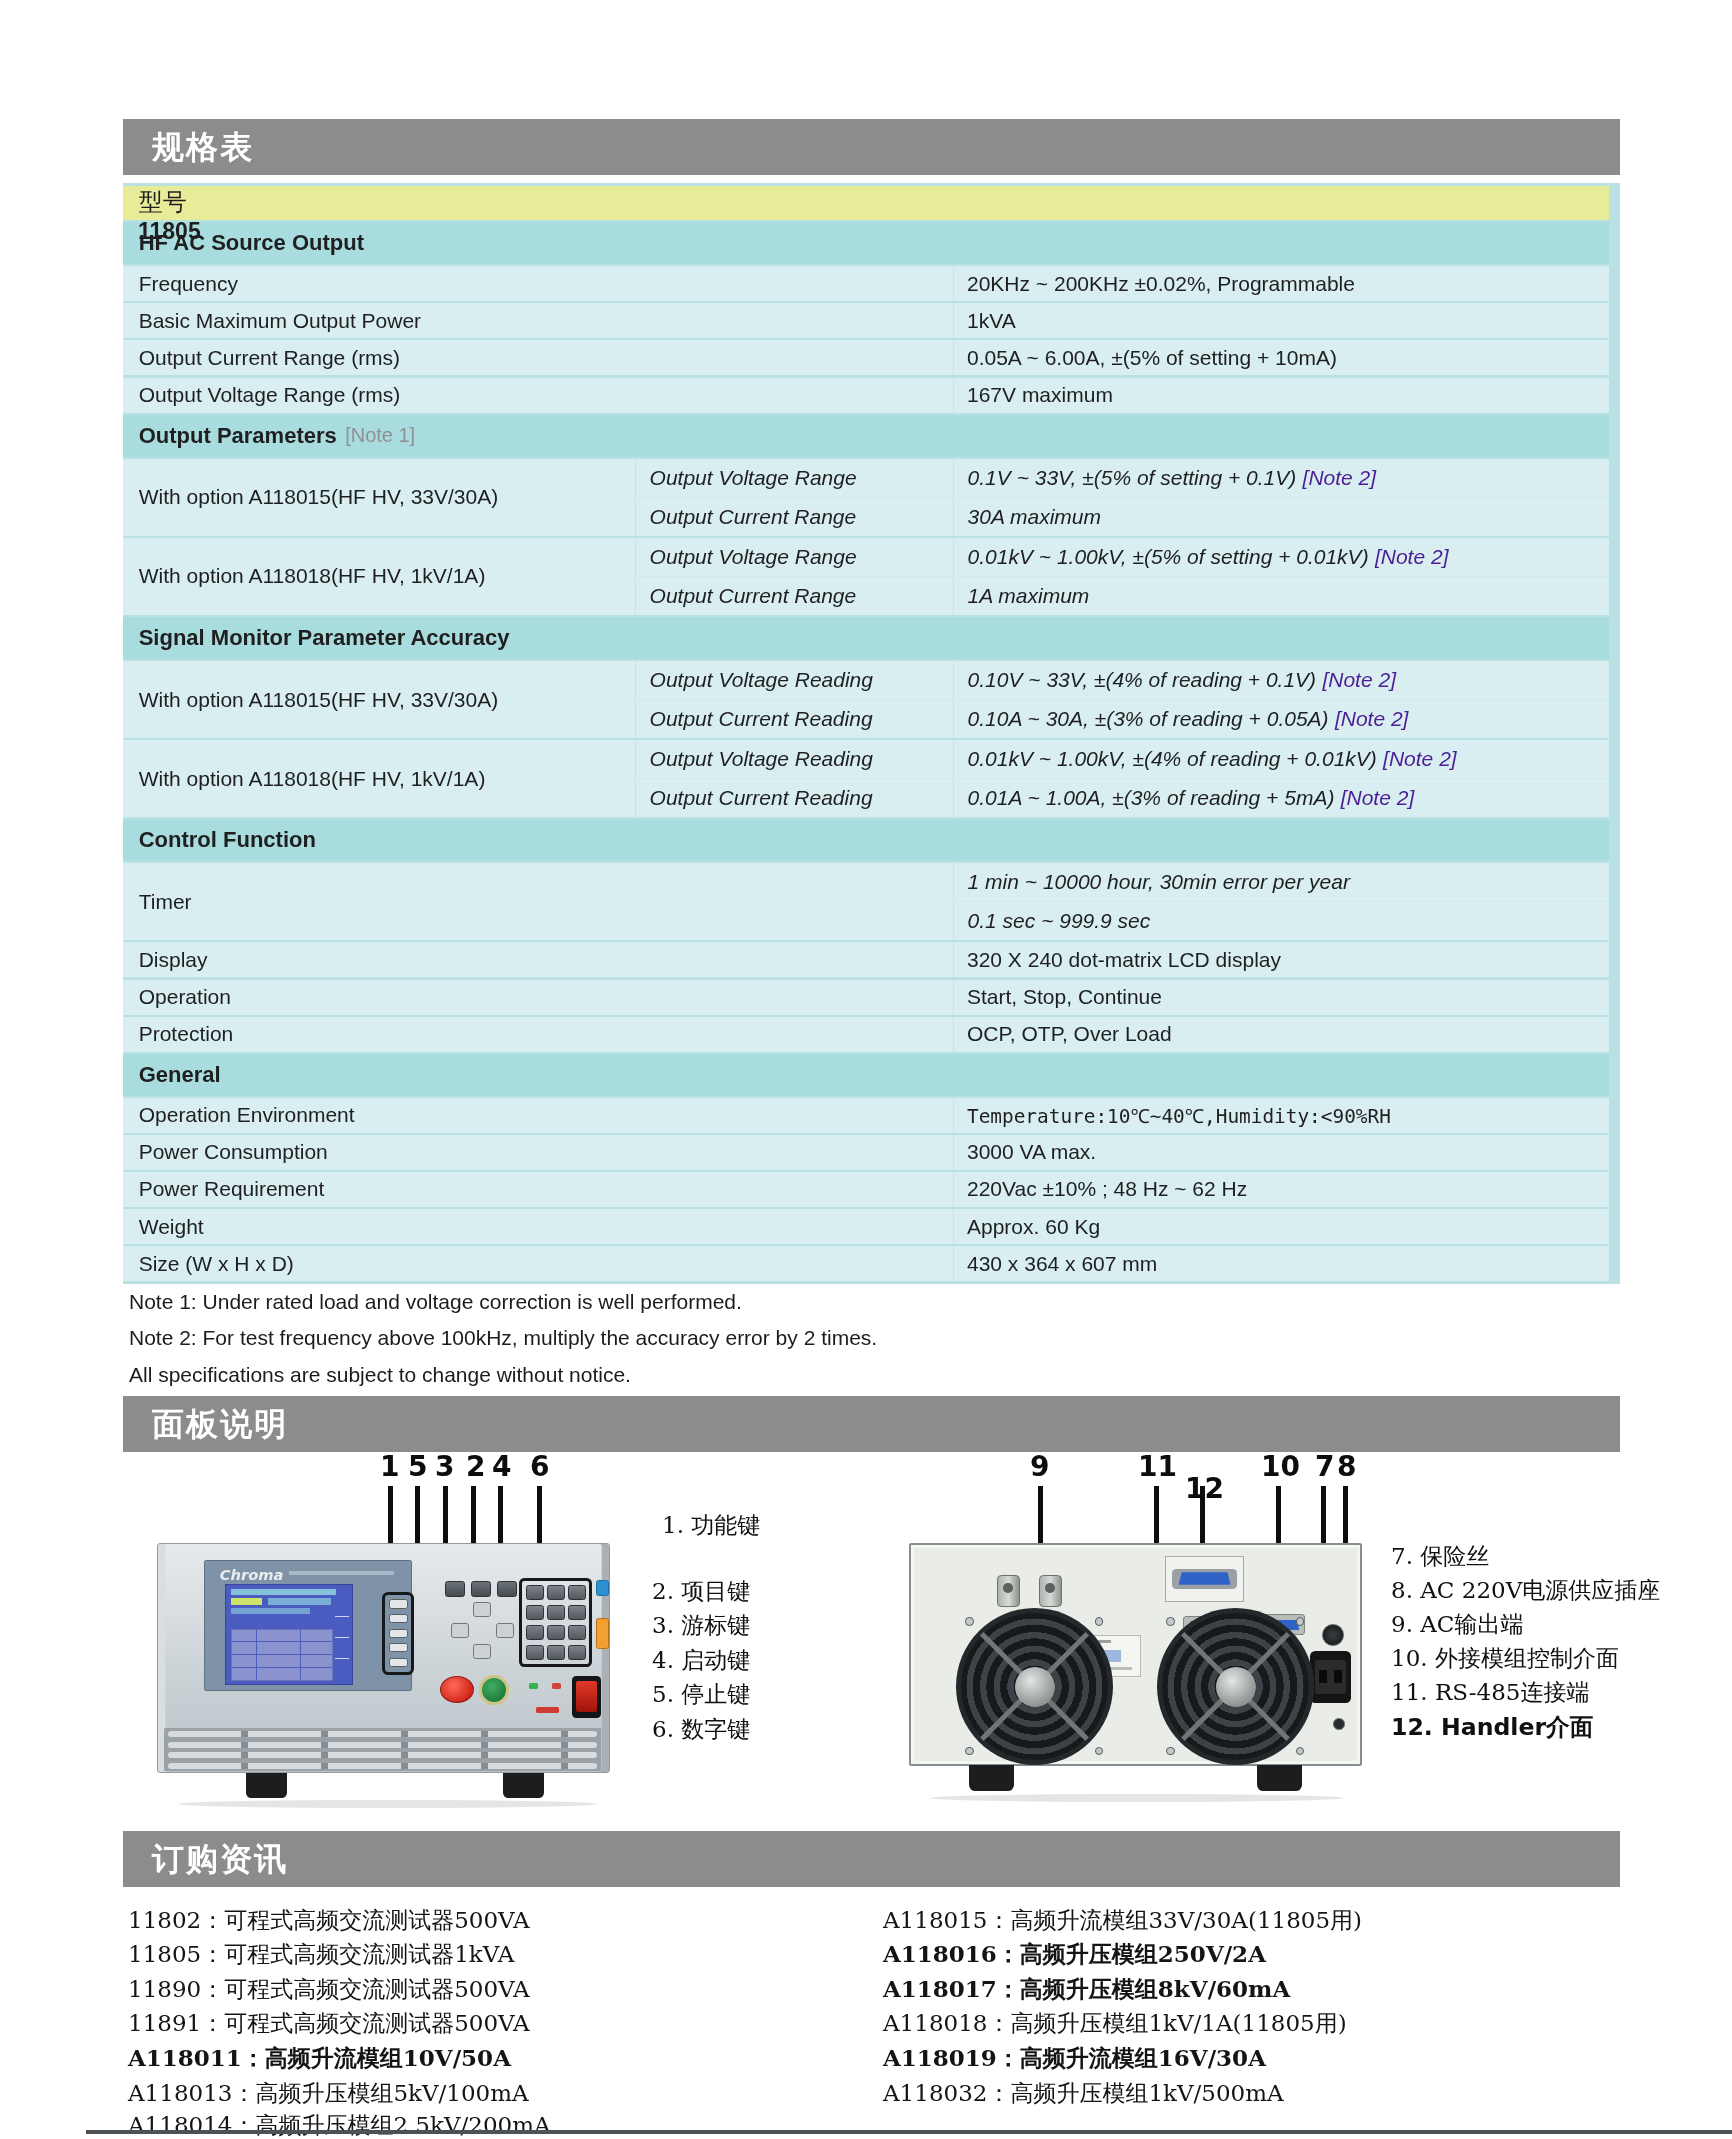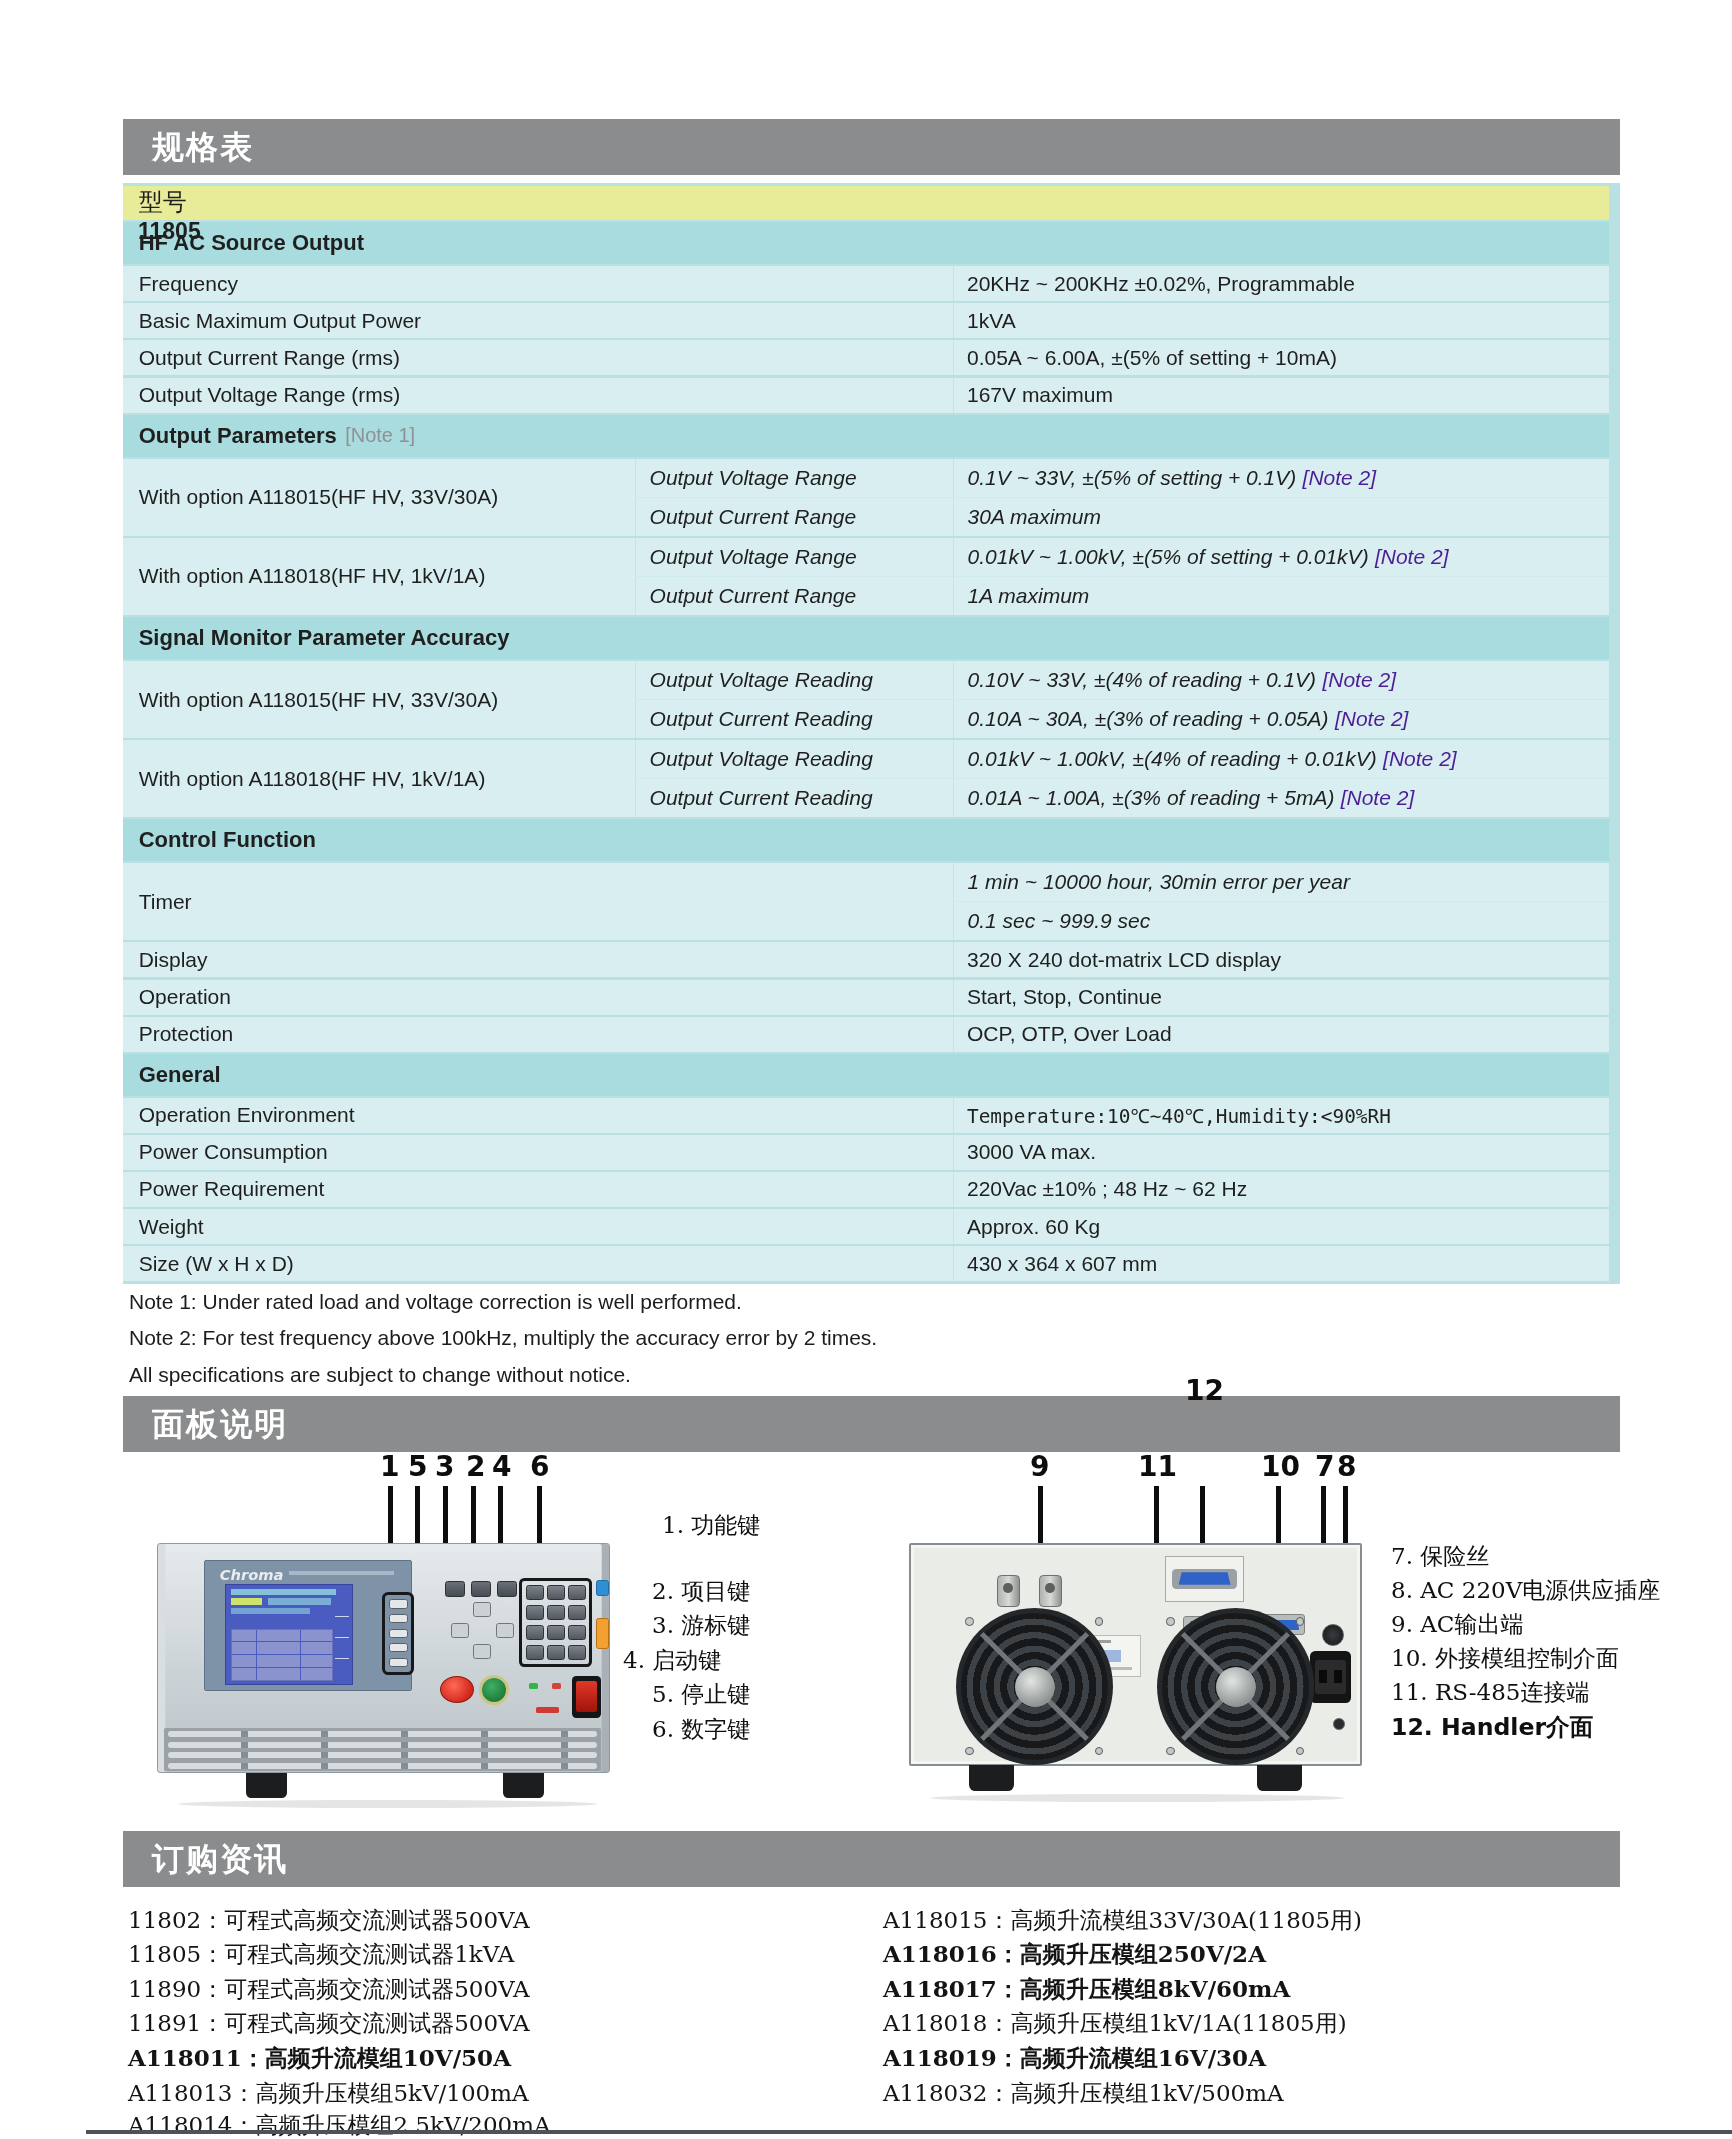--- a/index.html
+++ b/index.html
@@ -358,27 +358,27 @@
     <div style="position:absolute;left:4.2px;top:35px;width:429px;height:6.3px;border-radius:3.1px;background:repeating-linear-gradient(90deg,#d8dcde 0 73px,#868e93 73px 80px);"></div>
   </div>
 </div>
 <div class="dev" style="left:246px;top:1773px;width:41px;height:25px;background:#1c1d1e;border-radius:0 0 5.2px 5.2px;"></div>
 <div class="dev" style="left:503px;top:1773px;width:41px;height:25px;background:#1c1d1e;border-radius:0 0 5.2px 5.2px;"></div>
 <div class="dev" style="left:178px;top:1800px;width:419px;height:8.4px;background:rgba(0,0,0,.10);border-radius:50%;"></div>
 
 <div class="plist" style="left:652px;top:1510px;margin-left:10px;">1. 功能键</div>
 <div class="plist" style="left:652px;top:1576px;">2. 项目键</div>
 <div class="plist" style="left:652px;top:1610px;">3. 游标键</div>
-<div class="plist" style="left:623px;top:1645px;">4. 启动键</div>
+<div class="plist" style="left:652px;top:1645px;">4. 启动键</div>
 <div class="plist" style="left:652px;top:1679px;">5. 停止键</div>
 <div class="plist" style="left:652px;top:1714px;">6. 数字键</div>
 
 <div class="cnum" style="left:1030px;top:1450px;">9</div>
 <div class="cnum" style="left:1138px;top:1450px;">11</div>
-<div class="cnum" style="left:1185px;top:1374px;text-align:center;">12</div>
+<div class="cnum" style="left:1185px;top:1472px;text-align:center;">12</div>
 <div class="cnum" style="left:1261px;top:1450px;">10</div>
 <div class="cnum" style="left:1315px;top:1450px;">7</div>
 <div class="cnum" style="left:1337px;top:1450px;">8</div>
 
 <div class="ln" style="left:1038px;top:1486px;width:4.7px;height:73px;"></div>
 <div class="ln" style="left:1003px;top:1555px;width:58px;height:4.7px;"></div>
 <div class="ln" style="left:1003px;top:1555px;width:4.7px;height:20px;"></div>
 <div class="ln" style="left:1056px;top:1555px;width:4.7px;height:20px;"></div>
 <div class="ln" style="left:1154px;top:1486px;width:4.7px;height:132px;"></div>
 <div class="ln" style="left:1154px;top:1613px;width:29px;height:4.7px;"></div>

